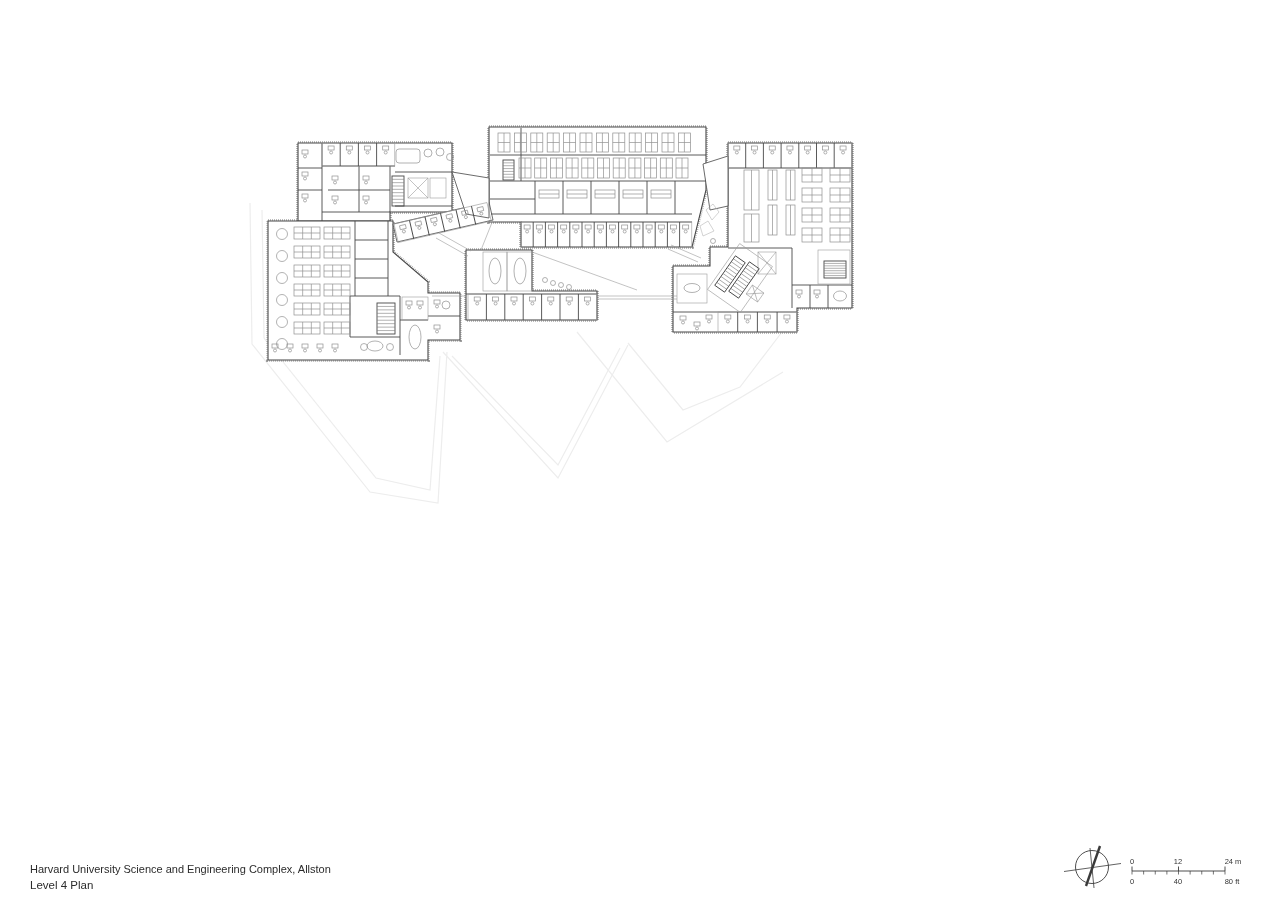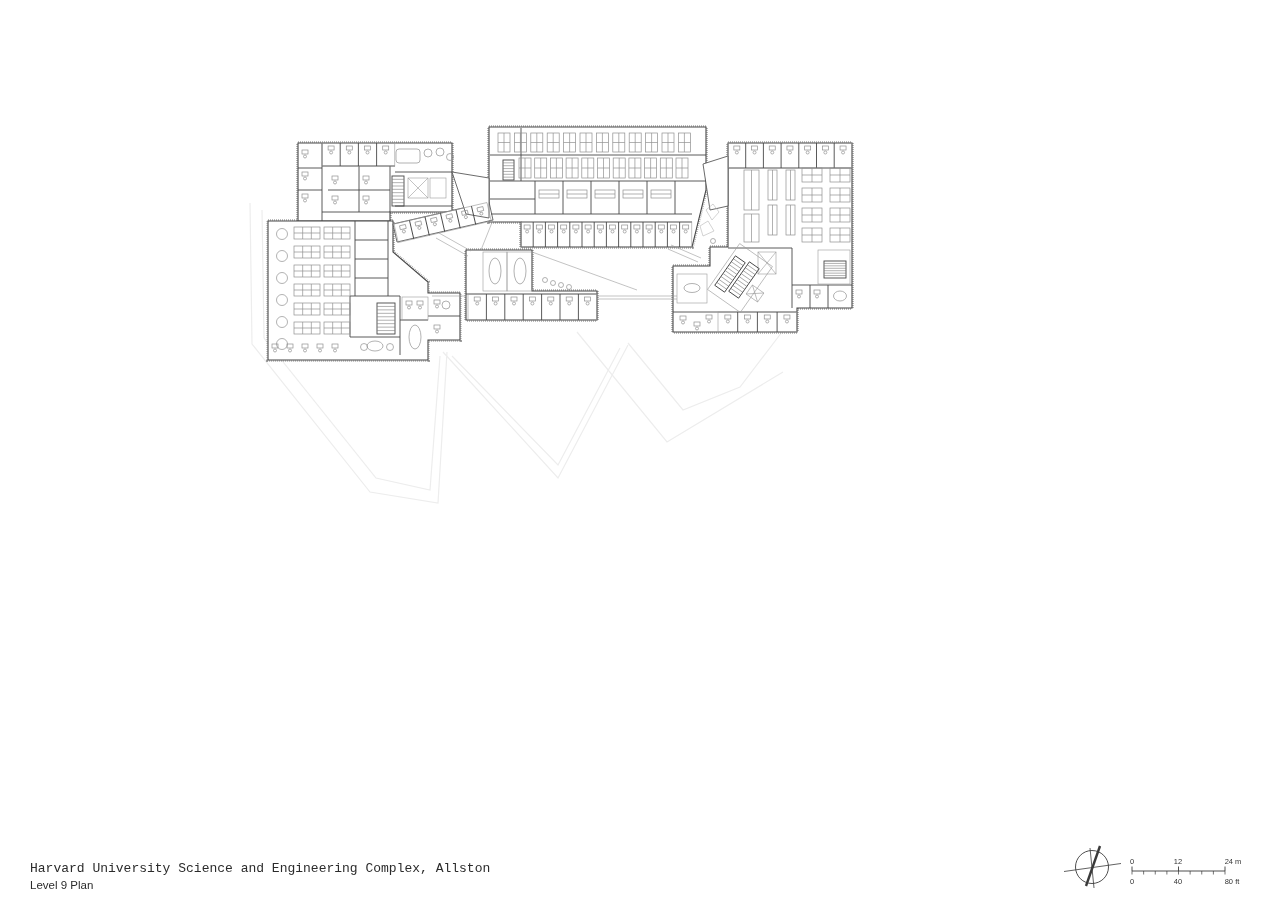--- a/index.html
+++ b/index.html
@@ -1,20 +1,20 @@
 <!DOCTYPE html>
 <html><head>
 <meta charset="utf-8">
 <style>
   html,body{margin:0;padding:0;background:#fff;}
   .sheet{position:relative;width:1280px;height:904px;background:#fff;overflow:hidden;
          font-family:"Liberation Sans", sans-serif;}
   svg{position:absolute;left:0;top:0;}
   .titleblock{position:absolute;left:30px;top:861px;color:#2b2b2b;}
-  .titleblock .l1{font-size:13px;line-height:16px;font-family:Liberation Mono, monospace;}
+  .titleblock .l1{font-size:11px;line-height:16px;}
   .titleblock .l2{font-size:11.5px;line-height:16px;}
   
   .site{fill:none;stroke:#ededed;stroke-width:1.2px;}
   .band{fill:none;stroke:#a0a0a0;stroke-width:4px;stroke-dasharray:0.7 1.3;}
   .wing{fill:#ffffff;stroke:#474747;stroke-width:1.1px;}
   .link{fill:#ffffff;stroke:#5a5a5a;stroke-width:0.9px;}
   .wall{stroke:#474747;stroke-width:0.9px;}
   .thin{stroke:#9b9b9b;stroke-width:0.6px;fill:none;}
   .furn{stroke:#909090;stroke-width:0.7px;fill:none;}
   .furnf{stroke:#7d7d7d;stroke-width:0.6px;fill:none;}
@@ -594,15 +594,15 @@
         <text x="1132" y="864" class="lbl">0</text>
         <text x="1178" y="864" class="lbl">12</text>
         <text x="1233" y="864" class="lbl">24 m</text>
         <text x="1132" y="884" class="lbl">0</text>
         <text x="1178" y="884" class="lbl">40</text>
         <text x="1232" y="884" class="lbl">80 ft</text>
       </g>
     </svg>
   <div class="titleblock">
     <div class="l1">Harvard University Science and Engineering Complex, Allston</div>
-    <div class="l2">Level 9 Plan</div>
+    <div class="l2">Level 4 Plan</div>
   </div>
 </div>
 
 </body></html>

